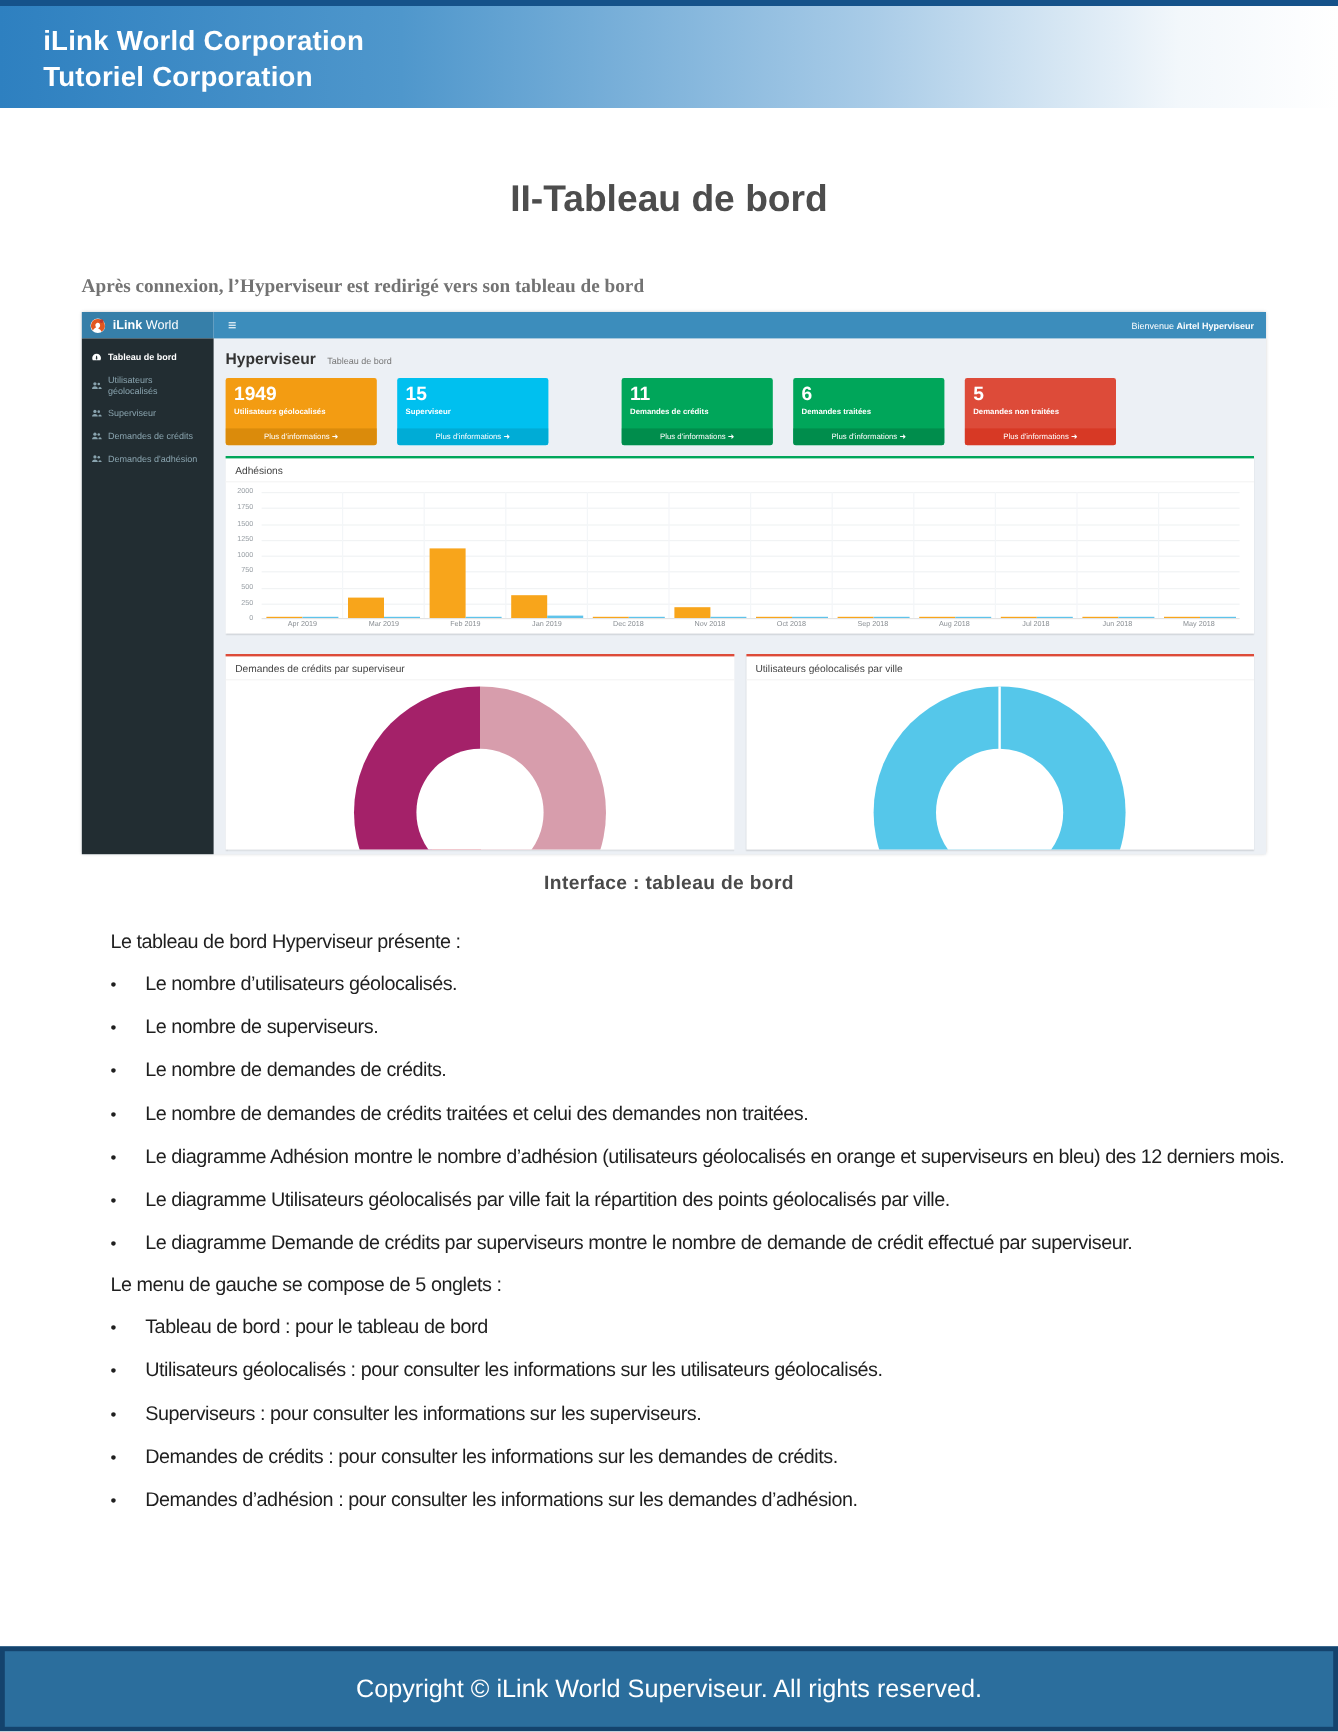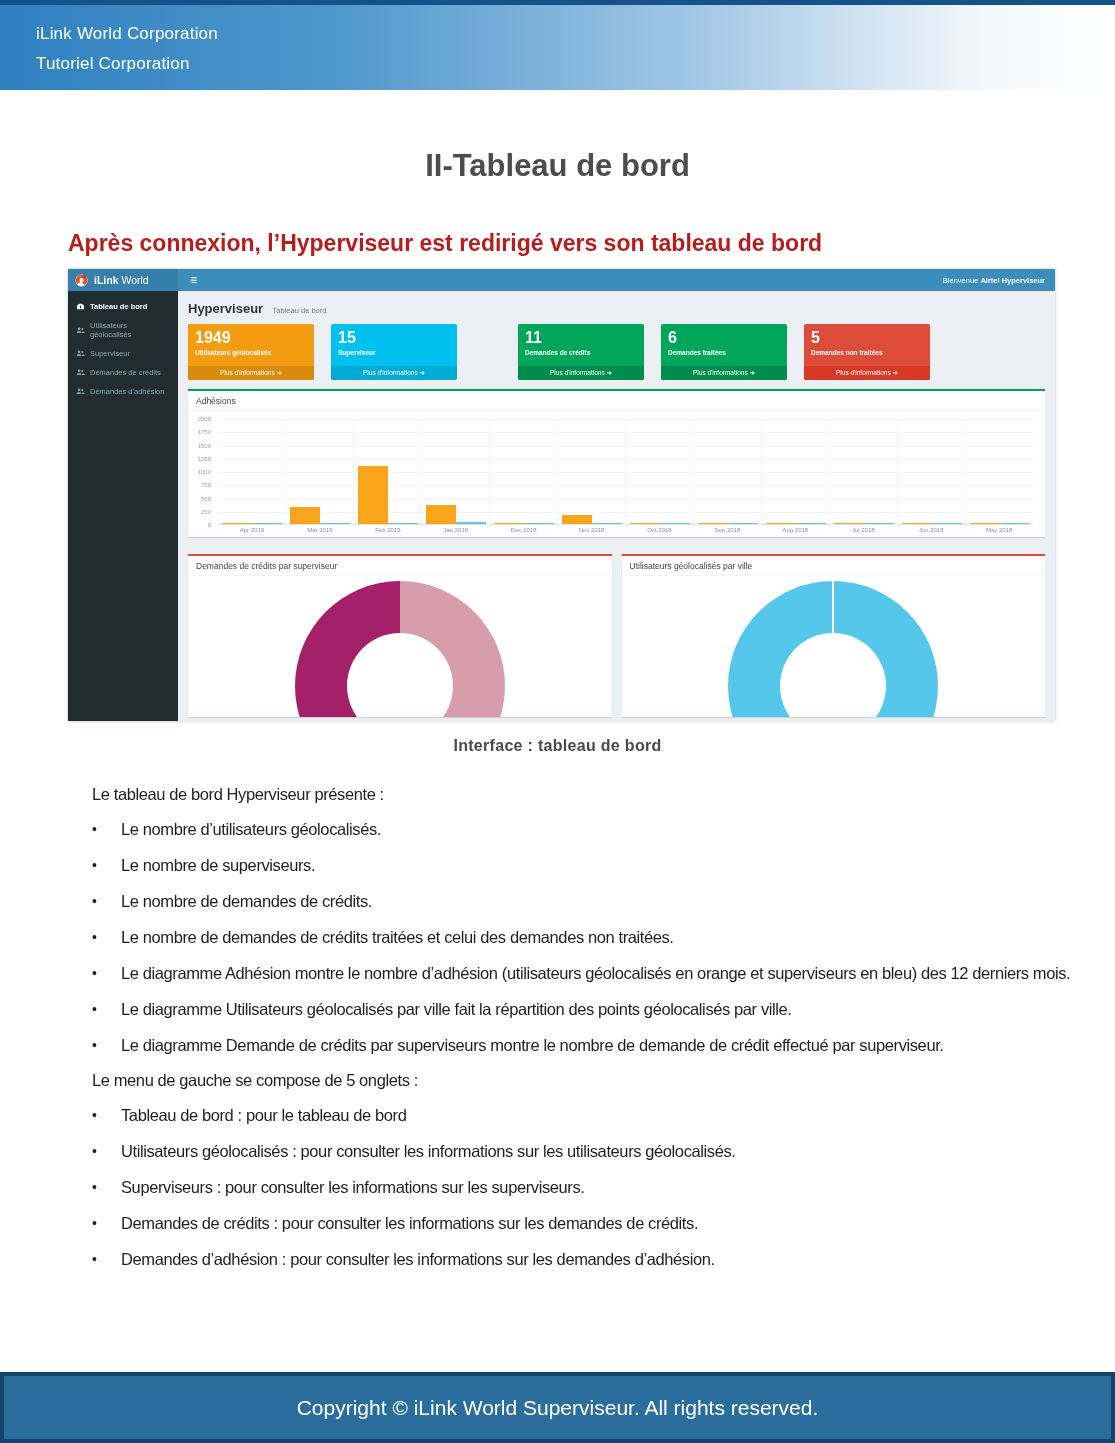--- a/index.html
+++ b/index.html
@@ -8,25 +8,25 @@
     position:relative; width:1115px; height:1443px; overflow:hidden;
     font-family:"Liberation Sans", sans-serif; background:#fff;
   }
 
   
   .banner {
     height:90px; border-top:5px solid #15528a;
     background:linear-gradient(to right,#2e80c0 0%,#4f97cc 30%,#a8cbe7 65%,#f2f7fb 88%,#ffffff 100%);
     padding:14px 0 0 36px;
   }
-  .banner div { color:#fff; font-size:17px; font-weight:400; line-height:30px; letter-spacing:.2px; }
+  .banner div { color:#fff; font-size:23px; font-weight:700; line-height:30px; letter-spacing:.2px; }
 
   
   .doc-title { margin-top:58px; text-align:center; font-size:31px; font-weight:bold; color:#4d4d4d; }
-  .doc-sub   { margin:46px 0 0 68px; font-size:23px; font-weight:bold; color:#b91c1c; }
+  .doc-sub   { margin:46px 0 0 68px; font-size:16px; font-weight:bold; color:#737373;font-family:Liberation Serif, serif; }
 
   
   .shot {
     width:987px; height:452px; margin:12px 0 0 68px;
     background:#ecf0f5; box-shadow:0 0 3px rgba(0,0,0,.25);
     font-family:"Liberation Sans", sans-serif; overflow:hidden;
   }
   .topbar { height:22px; display:flex; }
   .brand { width:110px; background:#367fa9; display:flex; align-items:center; padding-left:7px; gap:6px; }
   .brand svg { width:13px; height:13px; }

